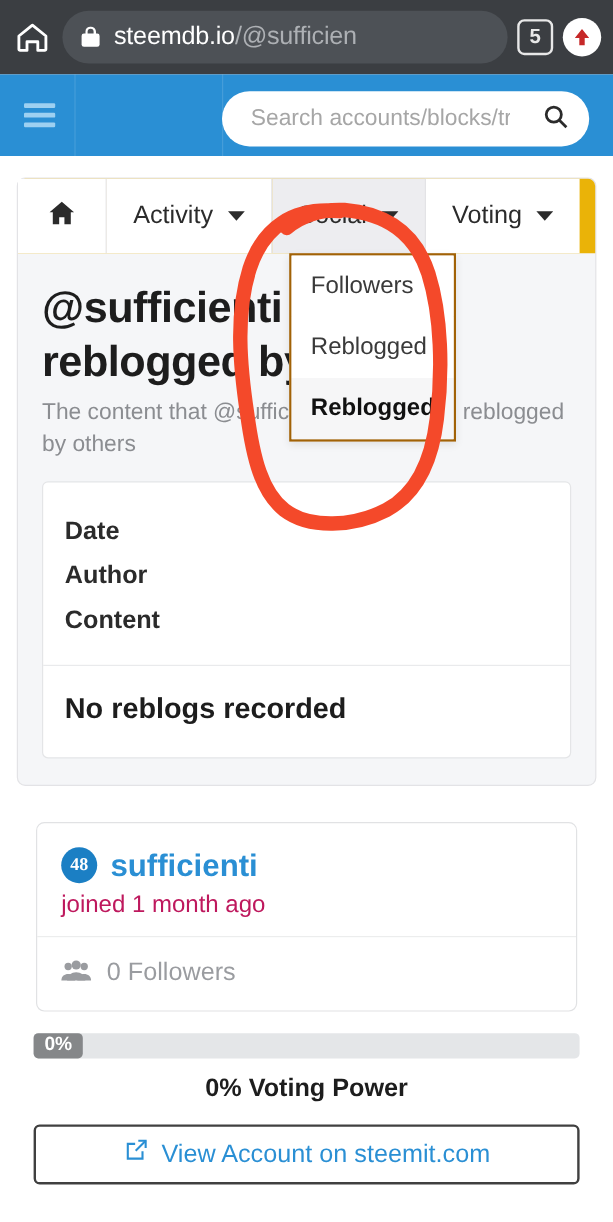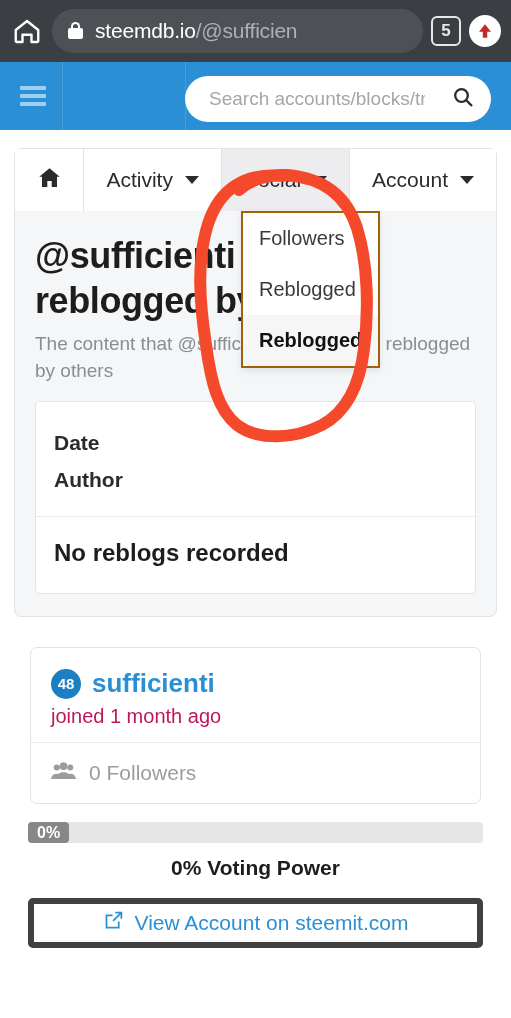--- a/index.html
+++ b/index.html
@@ -119,38 +119,38 @@
   
   .account-card {
     margin: 30px 16px 0; background: #ffffff;
     border: 1px solid #e1e2e4; border-radius: 7px;
   }
   .acct-top { padding: 20px 20px 14px; border-bottom: 1px solid #eceded; }
   .acct-name-row { display: flex; align-items: center; gap: 11px; }
   .rep-badge {
     width: 30px; height: 30px; border-radius: 50%; background: #1b7fc4;
     color: #fff; font-size: 15px; font-weight: bold;
-    display: flex; align-items: center; justify-content: center;
+    display: flex; align-items: center; justify-content: center; font-family: Liberation Serif, serif;
   }
   .acct-name { font-size: 26px; font-weight: bold; color: #2a8fd4; }
   .acct-joined { margin-top: 6px; font-size: 20px; color: #be185d; }
   .acct-row { padding: 18px 20px; display: flex; align-items: center; gap: 13px; }
   .acct-row-text { font-size: 21px; color: #9a9ca0; }
 
   
   .progress-wrap { margin: 18px 14px 0; }
   .progress-track { height: 21px; background: #e4e6e8; border-radius: 4px; position: relative; }
   .progress-label {
     position: absolute; left: 0; top: 0; height: 21px; padding: 0 9px;
     background: #858789; border-radius: 4px; color: #ffffff;
     font-size: 16px; font-weight: bold; display: flex; align-items: center;
   }
   .voting-power { margin-top: 13px; text-align: center; font-size: 21px; font-weight: bold; color: #1d1d1d; }
   .steemit-btn {
-    margin: 18px 14px 0; height: 50px; border: 6px solid #404040;
+    margin: 18px 14px 0; height: 50px; border: 2px solid #404040;
     border-radius: 5px; background: #ffffff;
     display: flex; align-items: center; justify-content: center; gap: 11px;
     font-size: 21px; color: #2a8fd4;
   }
 
   
   .annotation { position: absolute; left: 0; top: 0; pointer-events: none; z-index: 60; }
 </style>
 </head>
 <body>
@@ -211,40 +211,41 @@
         </div>
         <div class="tab">
           <span>Activity</span>
           <span class="caret"></span>
         </div>
         <div class="tab active-open">
           <span>Social</span>
           <span class="caret"></span>
         </div>
         <div class="tab" style="border-right:none">
-          <span>Account</span>
+          <span>Voting</span>
           <span class="caret"></span>
         </div>
       </div>
 
       <div class="dropdown">
         <div class="dd-item">Followers</div>
         <div class="dd-item">Reblogged</div>
         <div class="dd-item selected">Reblogged</div>
       </div>
 
       <div class="headline-block">
         <div class="headline">@sufficienti recent reblogged by others</div>
         <div class="subline">The content that @sufficienti posted, and reblogged by others</div>
       </div>
 
       <div class="table-card">
         <div class="table-head">
           <div class="th">Date</div>
           <div class="th">Author</div>
+          <div class="th">Content</div>
         </div>
         <div class="table-empty">No reblogs recorded</div>
       </div>
 
     </div>
 
     <div class="account-card">
       <div class="acct-top">
         <div class="acct-name-row">
           <span class="rep-badge">48</span>

